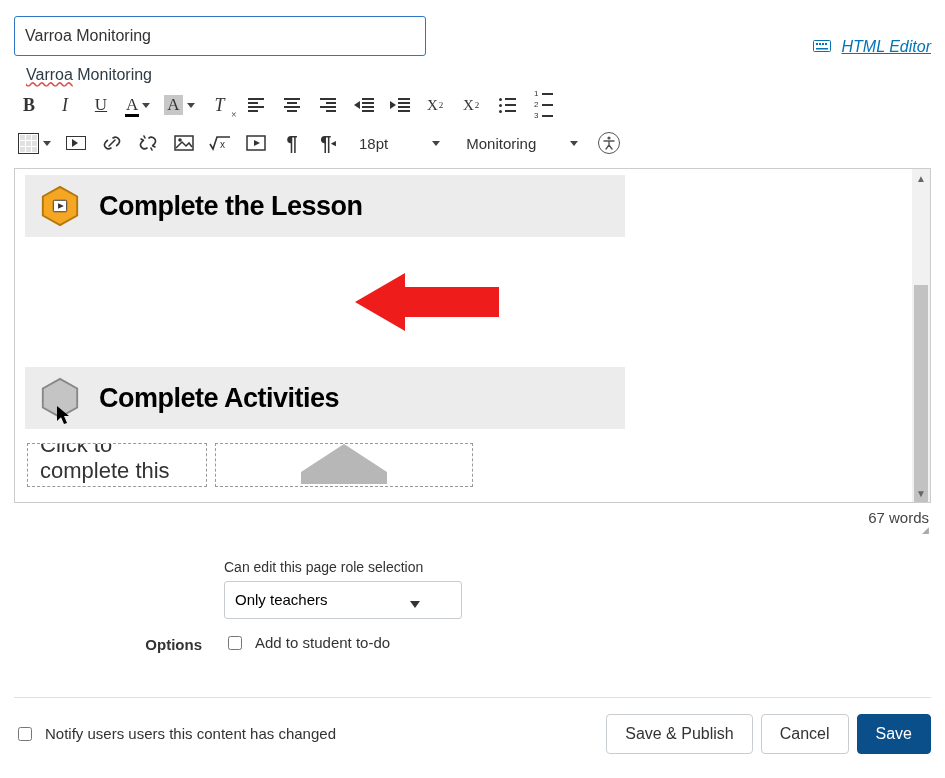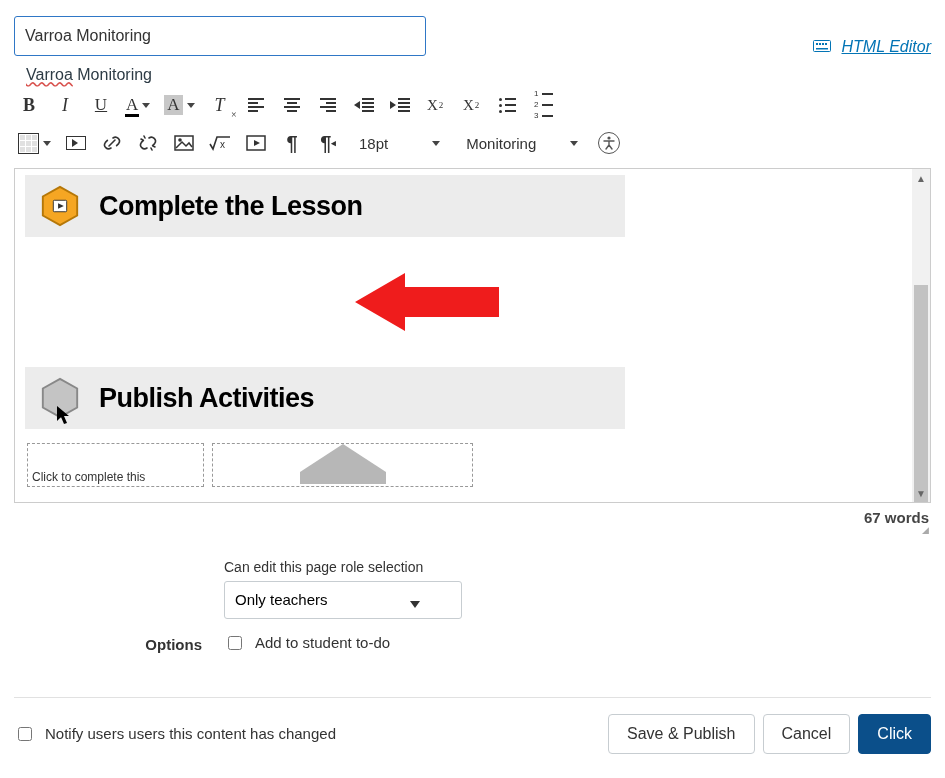--- a/index.html
+++ b/index.html
@@ -100,26 +100,26 @@
   }
   .hex-icon { width:42px; height:42px; position:relative; }
   .hex-icon.orange svg polygon { fill:#f5a623; stroke:#b57708; stroke-width:2;}
   .hex-icon.grey svg polygon { fill:#c4c4c4; stroke:#888; stroke-width:2;}
   .red-arrow { margin:36px 0 36px 330px; }
   .red-arrow svg { display:block; }
   .dashed-row {
     display:flex; gap:8px; width:450px; padding:0 2px;
   }
   .dashed-cell {
-    border:1px dashed #999; height:44px; overflow:hidden; font-size:12px; display:flex; align-items:flex-end; padding:2px 4px;
+    border:1px dashed #999; height:44px; overflow:hidden; font-size:22px; display:flex; align-items:flex-end; padding:2px 12px;
   }
   .dashed-cell.c1 { flex:1.2; }
   .dashed-cell.c2 { flex:1.8; justify-content:center; align-items:flex-end; }
   .pentagon { fill:#b7b7b7; }
-  .wordcount { text-align:right; color:#444; font-size:15px; margin:6px 2px 2px 0;font-weight:bold;}
+  .wordcount { text-align:right; color:#444; font-size:15px; margin:6px 2px 2px 0;}
   .resize-grip { text-align:right; margin-right:2px; color:#aaa; font-size:9px; line-height:0.5;}
   .options-row { display:flex; gap:22px; margin-top:26px; margin-left:118px; align-items:flex-end;}
   .options-label { color:#333; font-weight:600; font-size:15px; padding-top:2px; width:70px; text-align:right;}
   .role-select {
     width:238px; height:38px; border:1px solid #c7cdd1; border-radius:3px; padding:0 10px; font-size:15px;
     background:#fff; appearance:none; position:relative;
   }
   .select-wrap { position:relative; width:206px; }
   .select-caret { position:absolute; right:10px; top:15px; pointer-events:none; }
   .todo-row { display:flex; align-items:center; gap:10px; margin-top:14px; font-size:15px; color:#333;}
@@ -347,21 +347,21 @@
     </div>
     <div class="banner" style="position:relative">
       <span class="hex-icon grey">
         <svg viewBox="0 0 44 44" width="42" height="42">
             <polygon points="22,2 40,12 40,32 22,42 4,32 4,12"></polygon>
           </svg>
         <svg class="cursor-icon" width="16" height="20" viewBox="0 0 16 20">
             <path d="M2 1 L2 16 L6 12 L9 19 L12 18 L9 11 L14 11 Z" fill="#000"></path>
           </svg>
       </span>
-      <h2>Publish Activities</h2>
+      <h2>Complete Activities</h2>
     </div>
     <div class="dashed-row" style="margin-top:14px">
       <div class="dashed-cell c1">
           <span>Click to complete this</span>
         </div>
       <div class="dashed-cell c2">
         <svg width="86" height="40" viewBox="0 0 86 40">
             <polygon class="pentagon" points="43,0 86,28 86,40 0,40 0,28"></polygon>
           </svg>
       </div>
@@ -400,15 +400,15 @@
 <div class="divider"></div>
 
 <div class="footer-row">
   <label class="notify">
     <input type="checkbox" style="">
     <span>Notify users users this content has changed</span>
   </label>
   <div class="btns">
     <button class="btn">Save &amp; Publish</button>
     <button class="btn">Cancel</button>
-    <button class="btn primary">Click</button>
+    <button class="btn primary">Save</button>
   </div>
 </div>
 
 </body></html>

